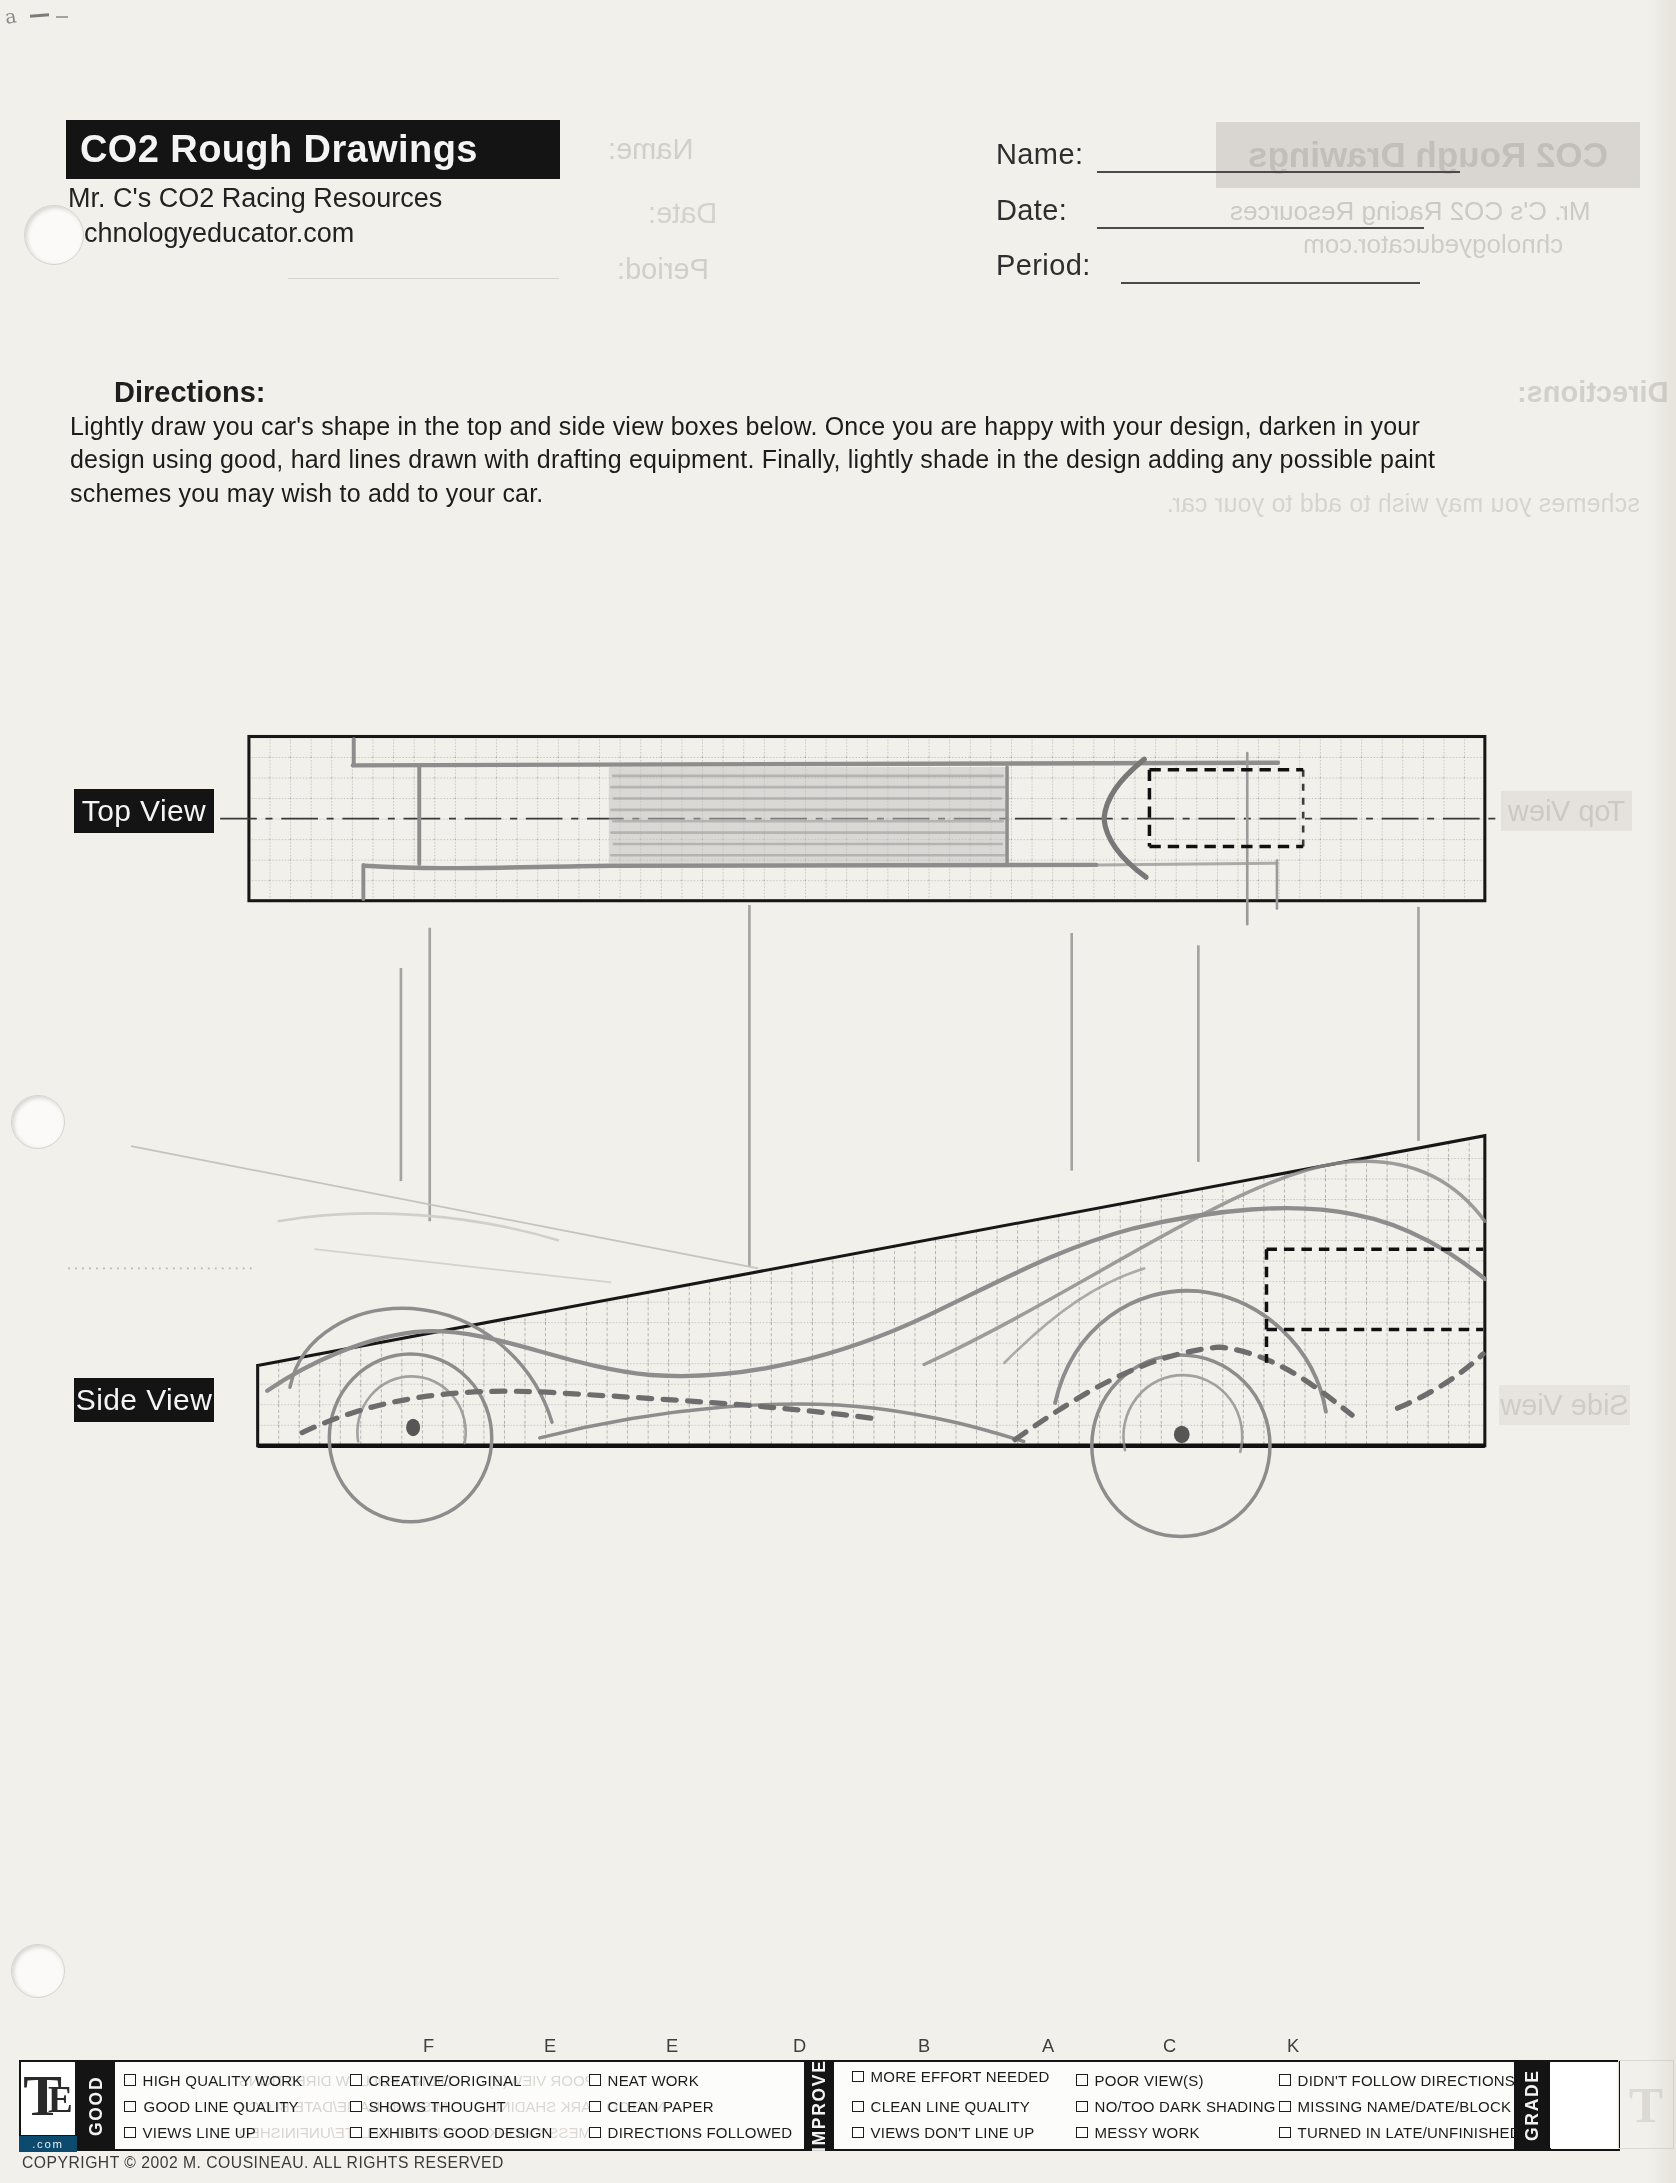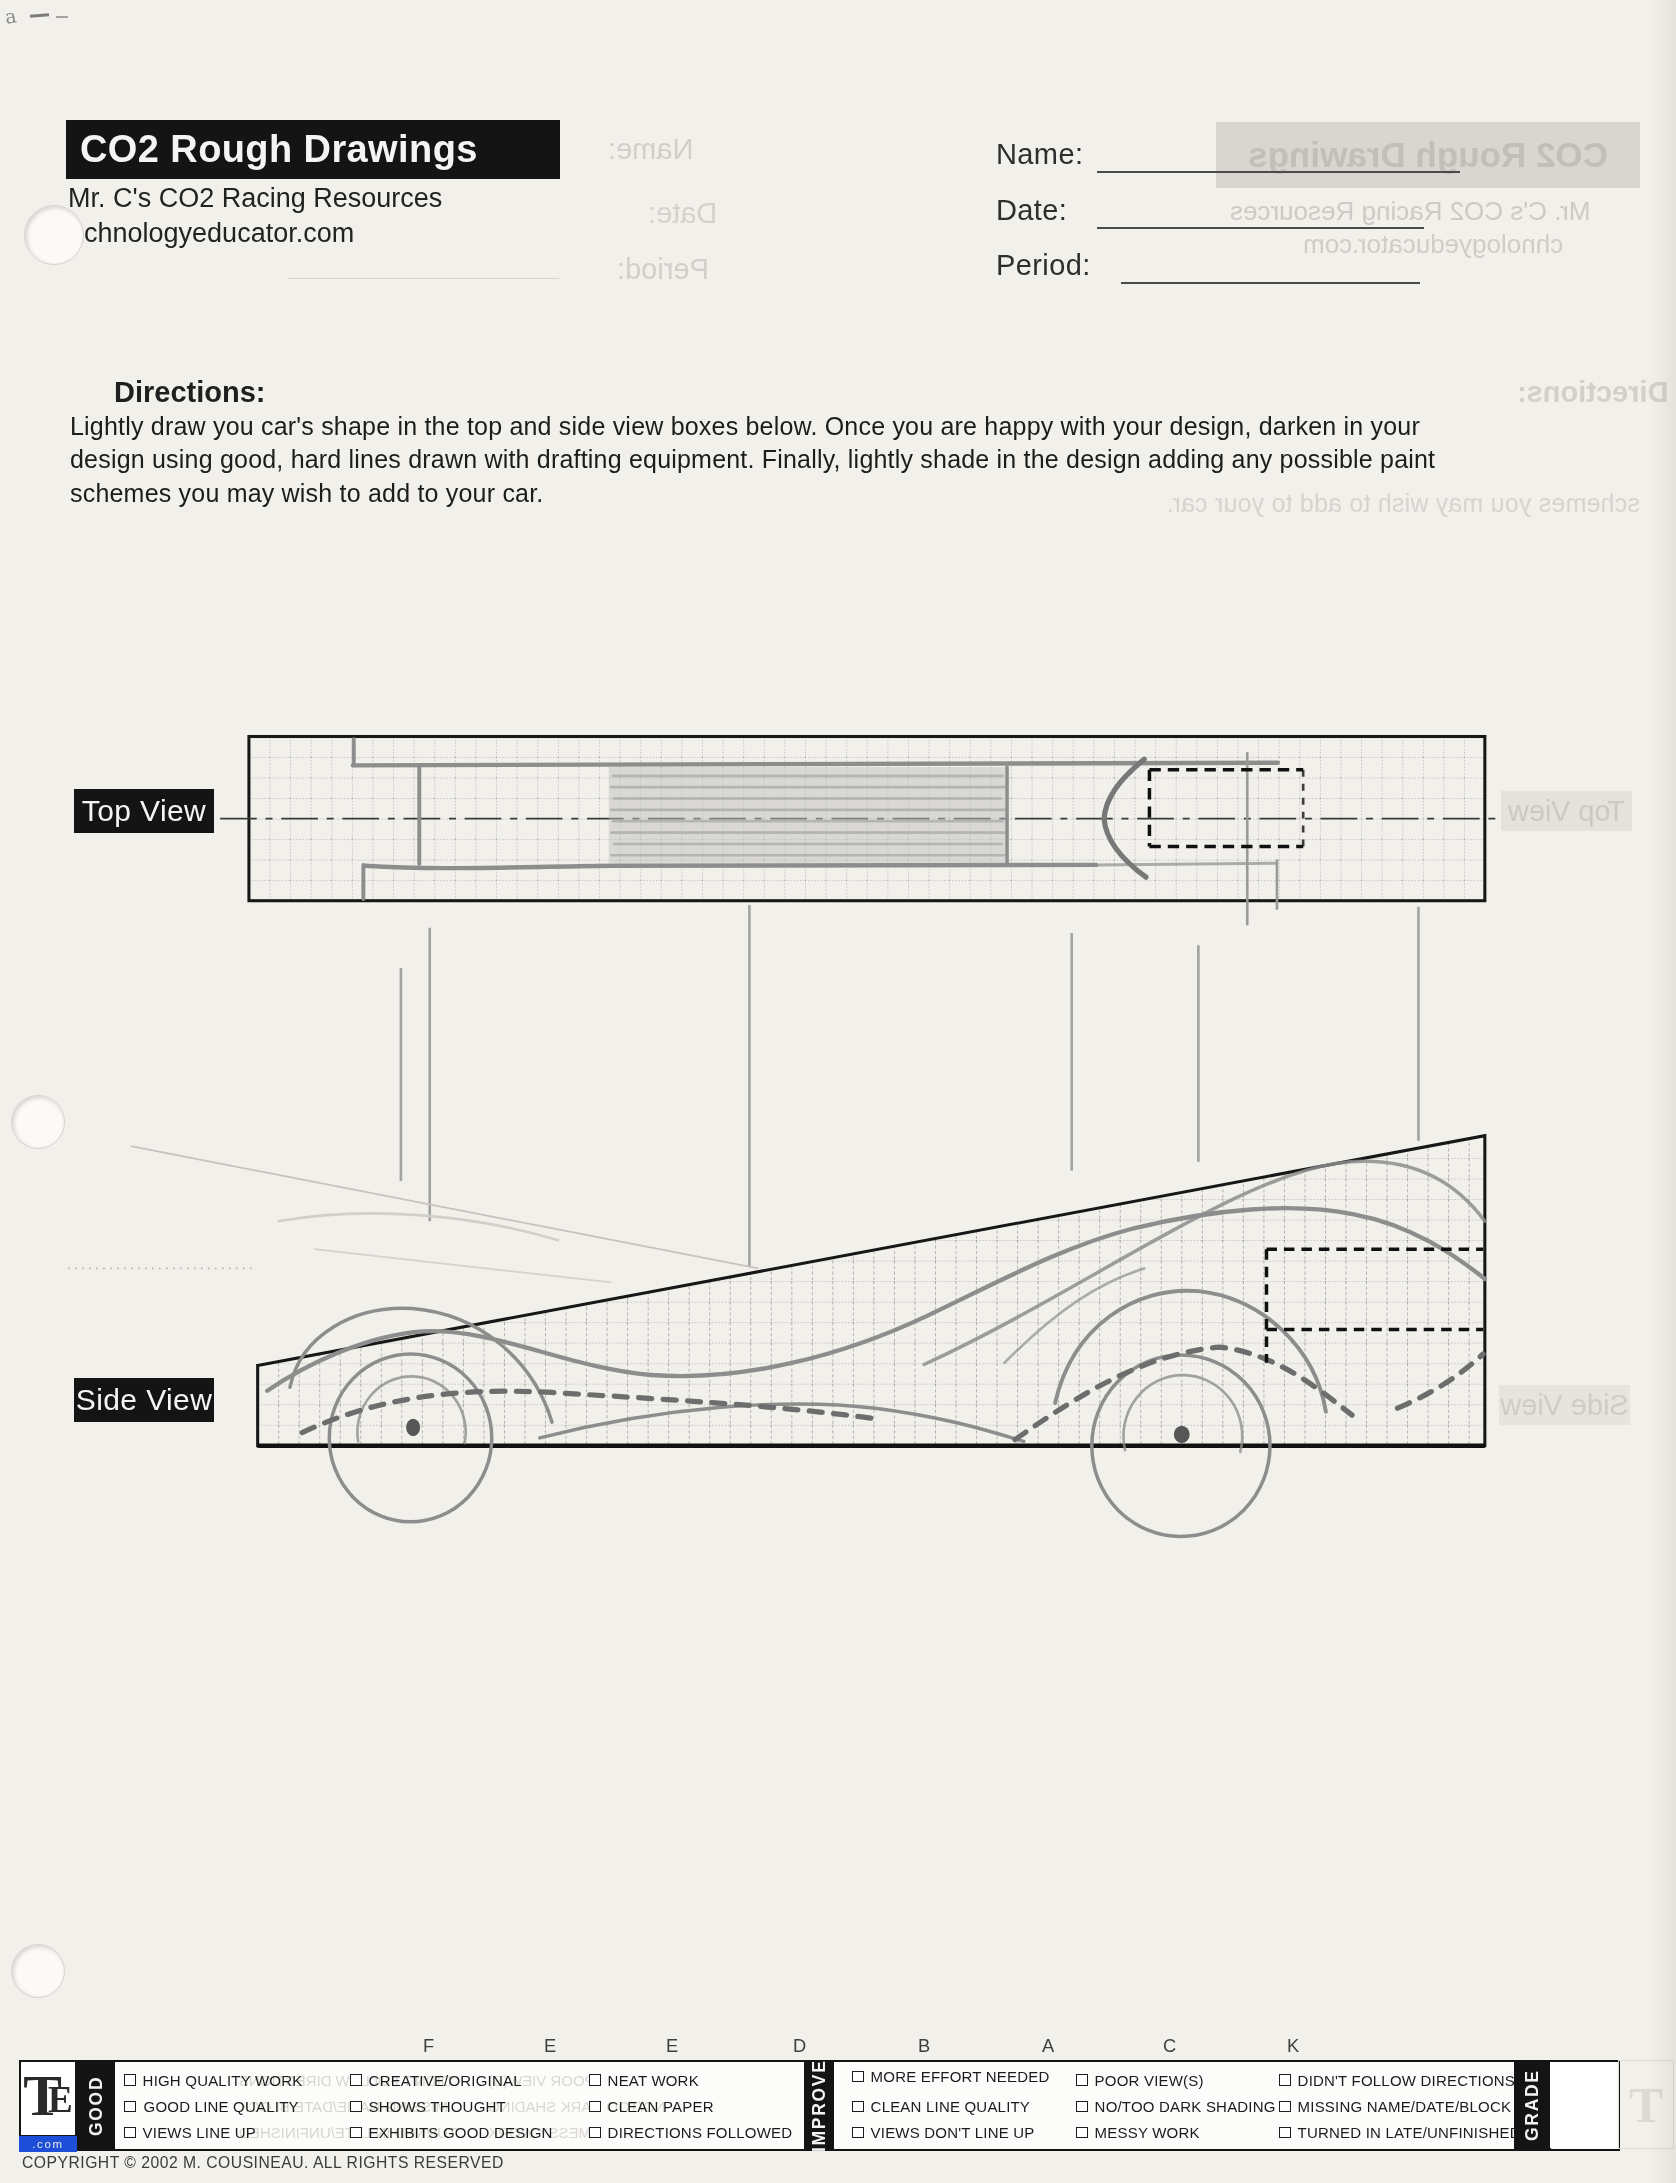--- a/index.html
+++ b/index.html
@@ -29,21 +29,21 @@
         font-size:17.5px;letter-spacing:1.7px;}
   .rub-item{position:absolute;display:flex;align-items:center;gap:7px;font-size:15px;
         color:#1b1b1b;letter-spacing:0.2px;white-space:nowrap;}
   .cb{width:9.6px;height:9.6px;border:1.7px solid #1d1d1d;flex:0 0 auto;background:#fff;}
   .gradebox{position:absolute;background:#ffffff;}
   .logo{left:19px;top:2060px;width:58px;height:77px;background:#fff;border:2.6px solid #151515;
         box-sizing:border-box;display:flex;align-items:flex-start;justify-content:center;overflow:hidden;}
   .logo-T{font-family:"Liberation Serif",serif;font-weight:bold;font-size:58px;line-height:68px;color:#2a2a2a;}
   .logo-E{font-family:"Liberation Serif",serif;font-weight:bold;font-size:37px;line-height:75px;
         color:#2a2a2a;margin-left:-14px;}
-  .logo-com{left:19px;top:2136px;width:58px;height:15.7px;background:#1d4ed8;color:#ececec;
+  .logo-com{left:19px;top:2136px;width:58px;height:15.7px;background:#0c4a6e;color:#ececec;
         font-size:11.4px;letter-spacing:1.7px;display:flex;align-items:center;justify-content:center;}
   .copyright{font-size:15.7px;color:#3b3b3b;letter-spacing:0.5px;white-space:nowrap;}
   .hole{border-radius:50%;background:#fbfaf8;border:0.9px solid #d6d3ce;
         box-shadow:inset 1.7px 1.7px 4.4px rgba(0,0,0,.16);}
   .pencil-note{color:#8a8a8a;font-size:19px;font-family:"DejaVu Serif",serif;}
   .smudge{background:#555;}
 </style>
 </head>
 <body>
 

